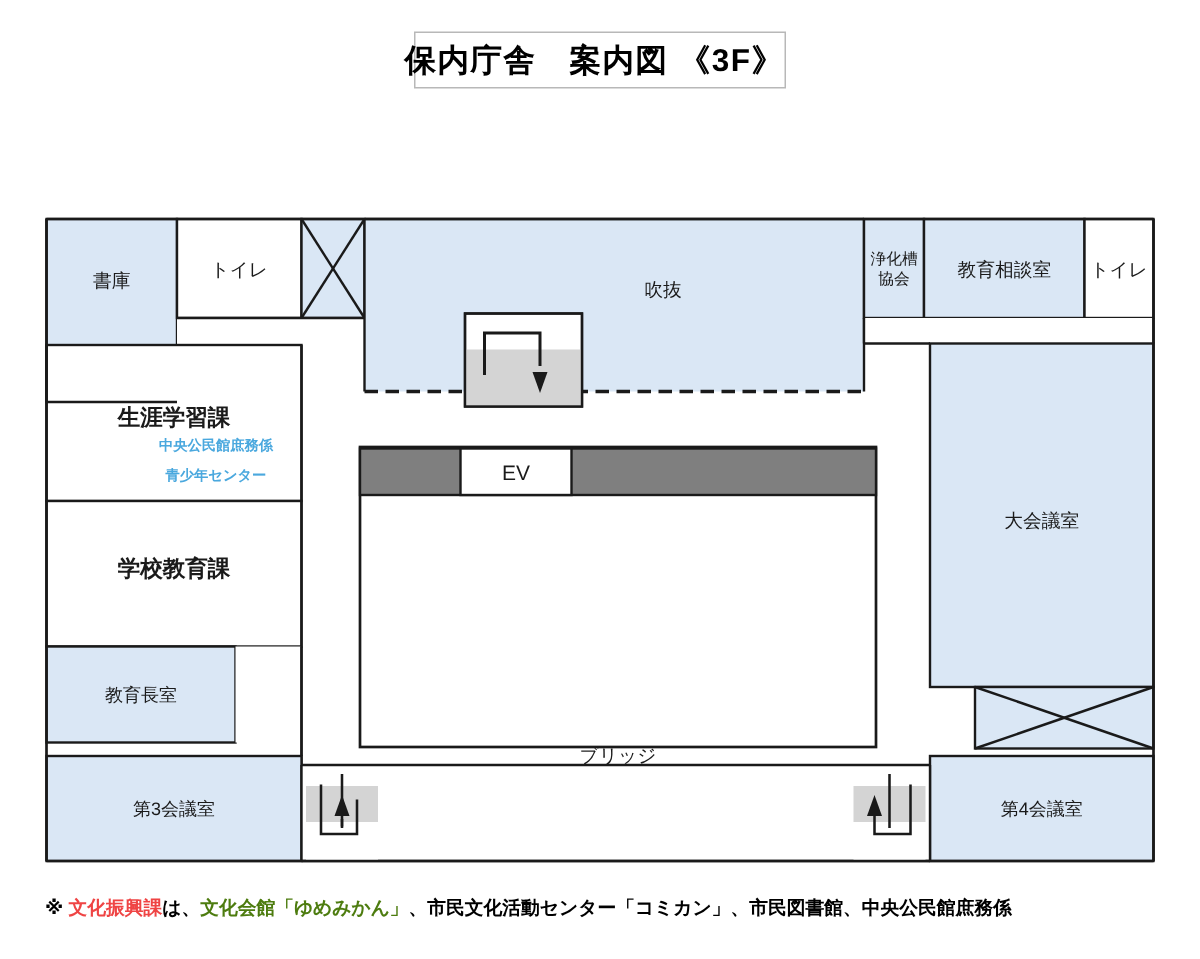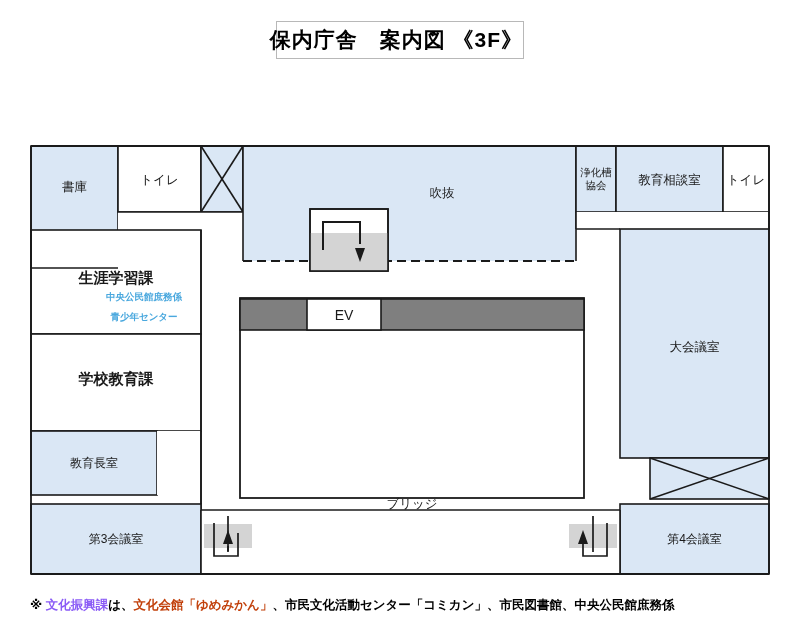--- a/index.html
+++ b/index.html
@@ -53,22 +53,22 @@
     position: absolute;
     left: 30px;
     top: 598px;
     width: 760px;
     font-size: 12.5px;
     font-weight: 700;
     white-space: nowrap;
     line-height: 1.2;
   }
   #footer-note .seg-black { color: #000000; }
-  #footer-note .seg-red   { color: #8b5cf6; }
-  #footer-note .seg-blue  { color: #c2410c; }
+  #footer-note .seg-red   { color: #ef4444; }
+  #footer-note .seg-blue  { color: #4d7c0f; }
 
   .rm-label {
     font-family: "Liberation Sans", "DejaVu Sans", sans-serif;
     fill: #1a1a1a;
   }
 </style>
 </head>
 <body>
 
 <div id="title-box">

